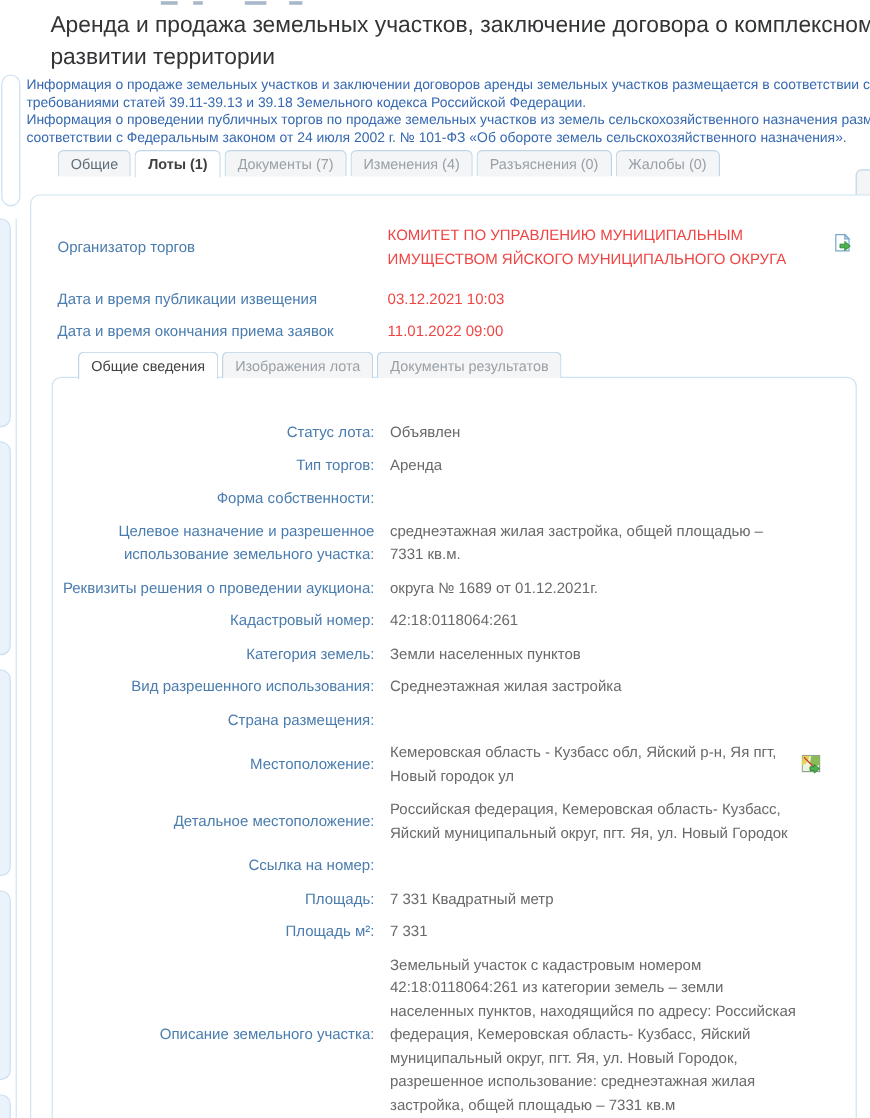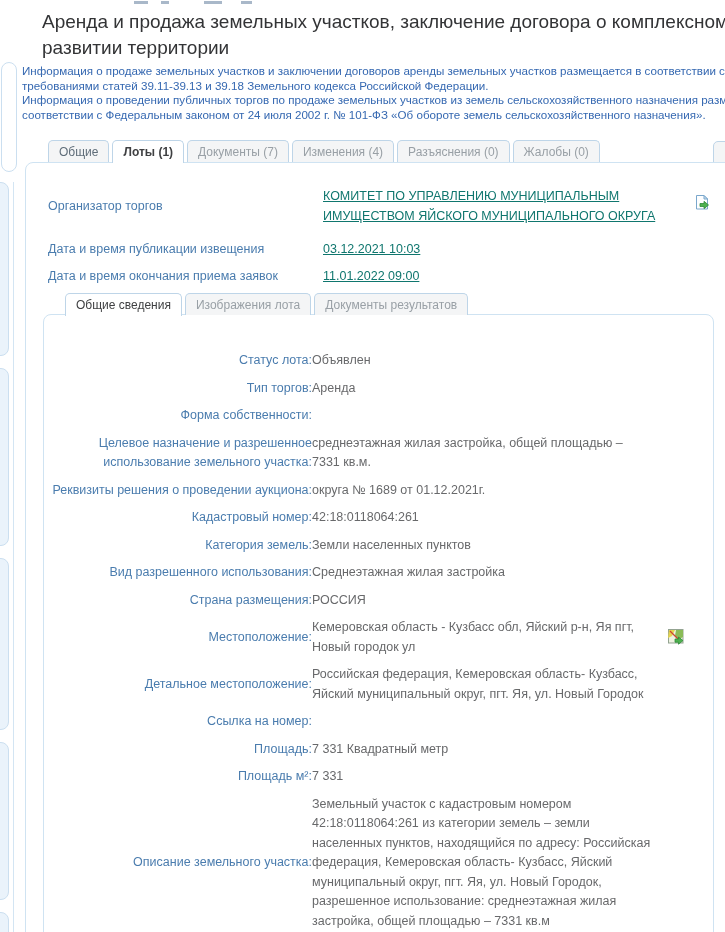--- a/index.html
+++ b/index.html
@@ -19,49 +19,49 @@
   
   .page-title{position:absolute;left:42px;top:9px;font-size:19px;
     line-height:25.5px;color:#333436;}
   .page-title div{white-space:nowrap;}
   
   .info{position:absolute;left:22px;top:64px;font-size:11.6px;
     line-height:14.7px;color:#3568b1;}
   .info div{white-space:nowrap;}
   
   .tabs{display:flex;gap:3px;}
-  .outer-tabs{position:absolute;left:48px;top:140px;z-index:3;}
+  .outer-tabs{position:absolute;left:48px;top:125px;z-index:3;}
   .tab{box-sizing:border-box;height:22px;padding:4px 10px 0;font-size:12px;
     color:#99a0a6;background:#f4f5f6;border:1px solid #bed5e8;
     border-bottom:none;border-radius:5px 5px 0 0;white-space:nowrap;cursor:pointer;}
   .tab.plain{color:#5f6d79;}
   .tab.active{background:#fff;color:#3f4042;font-weight:bold;height:23px;}
   .cut-tab{position:absolute;left:713px;top:141px;width:30px;height:22px;
     background:#f4f5f6;border:1px solid #bed5e8;border-radius:5px 0 0 0;z-index:1;}
   
   .main-panel{position:absolute;left:25px;top:162px;width:715px;height:845px;
     border:1px solid #cfe3f2;border-radius:8px;background:#fff;z-index:2;}
   .notice-row{display:flex;align-items:center;margin:0 0 14px 22px;
     font-size:12.5px;line-height:19.5px;}
   .notice-row.first{padding-top:24px;}
   .notice-row.tight{margin-bottom:7px;}
   .notice-label{flex:none;width:275px;color:#4a7cae;}
-  .notice-value{color:#0f766e;text-decoration:underline;}
+  .notice-value{color:#ef4444;}
   .notice-value div{white-space:nowrap;}
   .doc-icon{position:absolute;left:668px;top:31px;cursor:pointer;}
   .inner-tabs{margin:3px 0 0 39px;position:relative;z-index:2;height:22px;}
   .inner-tabs .tab{color:#99a0a6;}
   .inner-tabs .tab.active{color:#3f4042;font-weight:normal;}
   .inner-panel{margin-left:17px;margin-top:-1px;width:671px;min-height:700px;
     box-sizing:border-box;border:1px solid #cfe3f2;border-radius:8px;
     background:#fff;padding-top:36px;}
   .f-row{display:flex;align-items:center;margin-bottom:8px;
     font-size:12.5px;line-height:19.5px;}
   .f-label{flex:none;width:268px;text-align:right;color:#4a7cae;}
-  .f-value{width:382px;color:#68696b;}
+  .f-value{margin-left:13px;width:382px;color:#68696b;}
   .f-value div{white-space:nowrap;}
   .map-icon{position:absolute;left:642px;top:466px;cursor:pointer;}
 </style>
 </head>
 <body>
 
 <div class="top-frag" style="left:134px;width:14px;"></div>
 <div class="top-frag" style="left:161px;width:8px;"></div>
 <div class="top-frag" style="left:204px;width:18px;"></div>
 <div class="top-frag" style="left:241px;width:11px;"></div>
@@ -181,23 +181,20 @@
 
     <div class="f-row">
       <div class="f-label">Вид разрешенного использования:</div>
       <div class="f-value">
           <div>Среднеэтажная жилая застройка</div>
         </div>
     </div>
 
     <div class="f-row">
       <div class="f-label">Страна размещения:</div>
-      <div class="f-value">
-          <div>РОССИЯ</div>
-        </div>
     </div>
 
     <div class="f-row">
       <div class="f-label">Местоположение:</div>
       <div class="f-value">
         <div>Кемеровская область - Кузбасс обл, Яйский р-н, Яя пгт,</div>
         <div>Новый городок ул</div>
       </div>
     </div>
 

